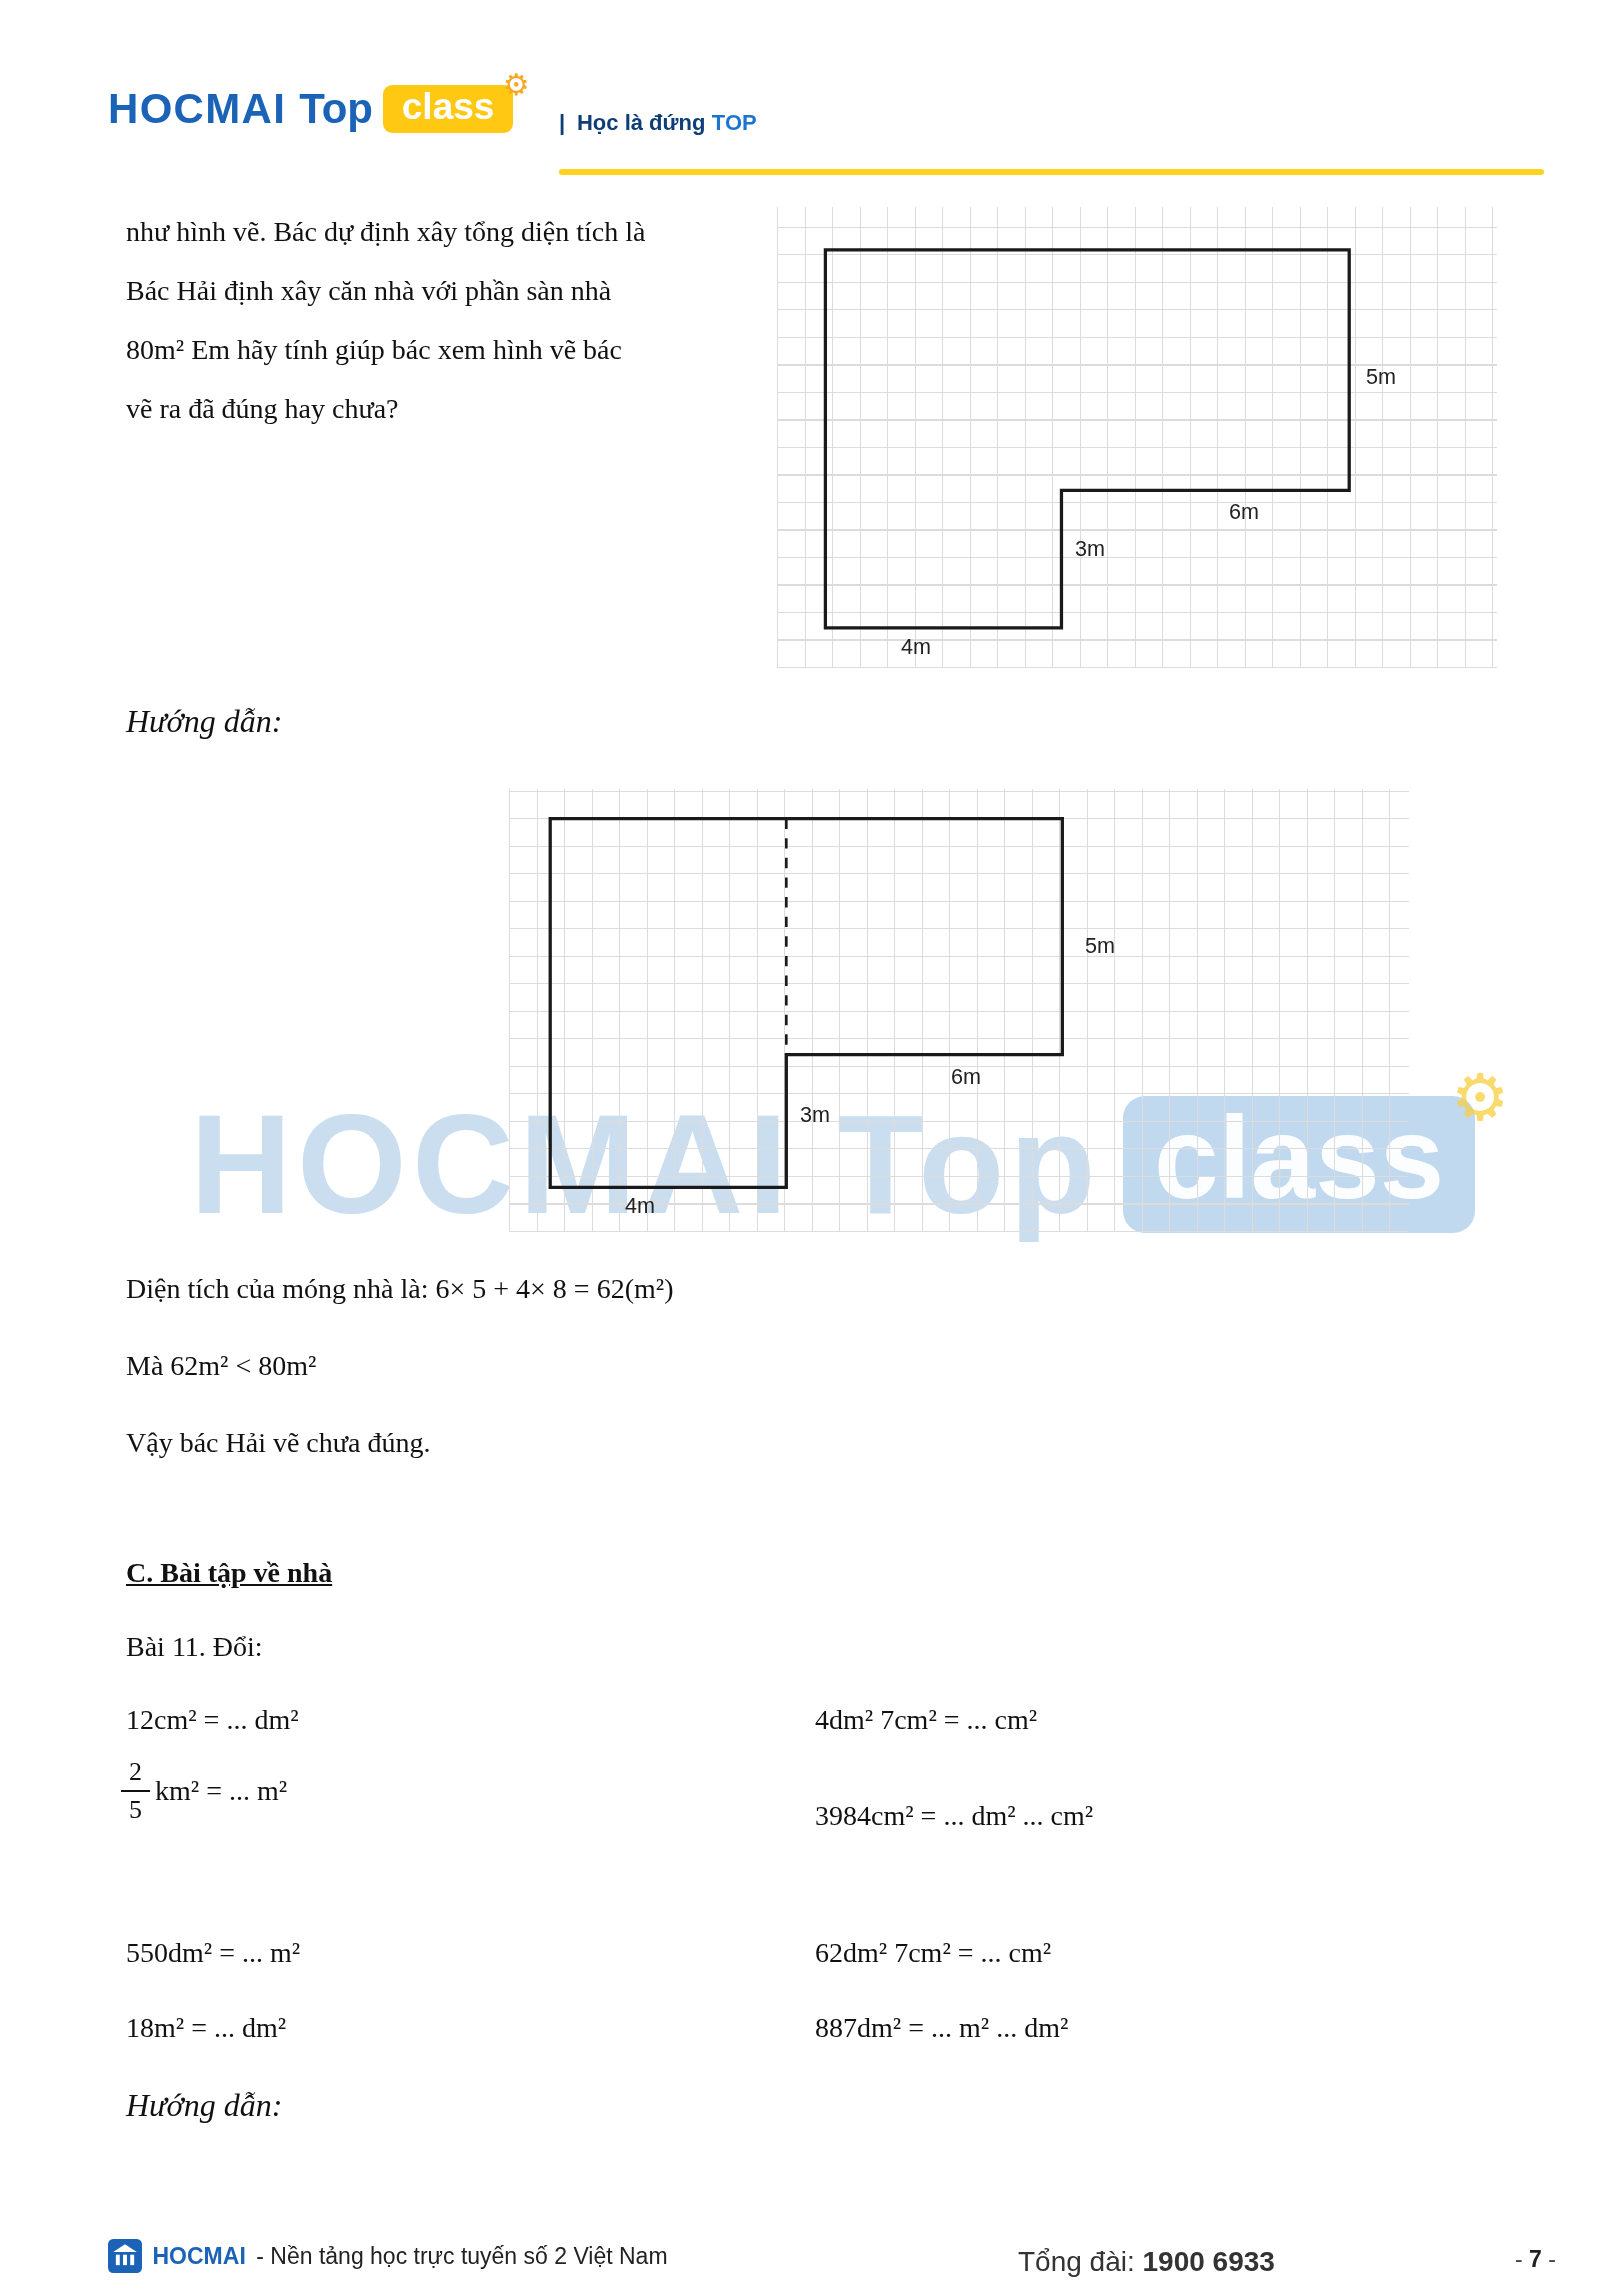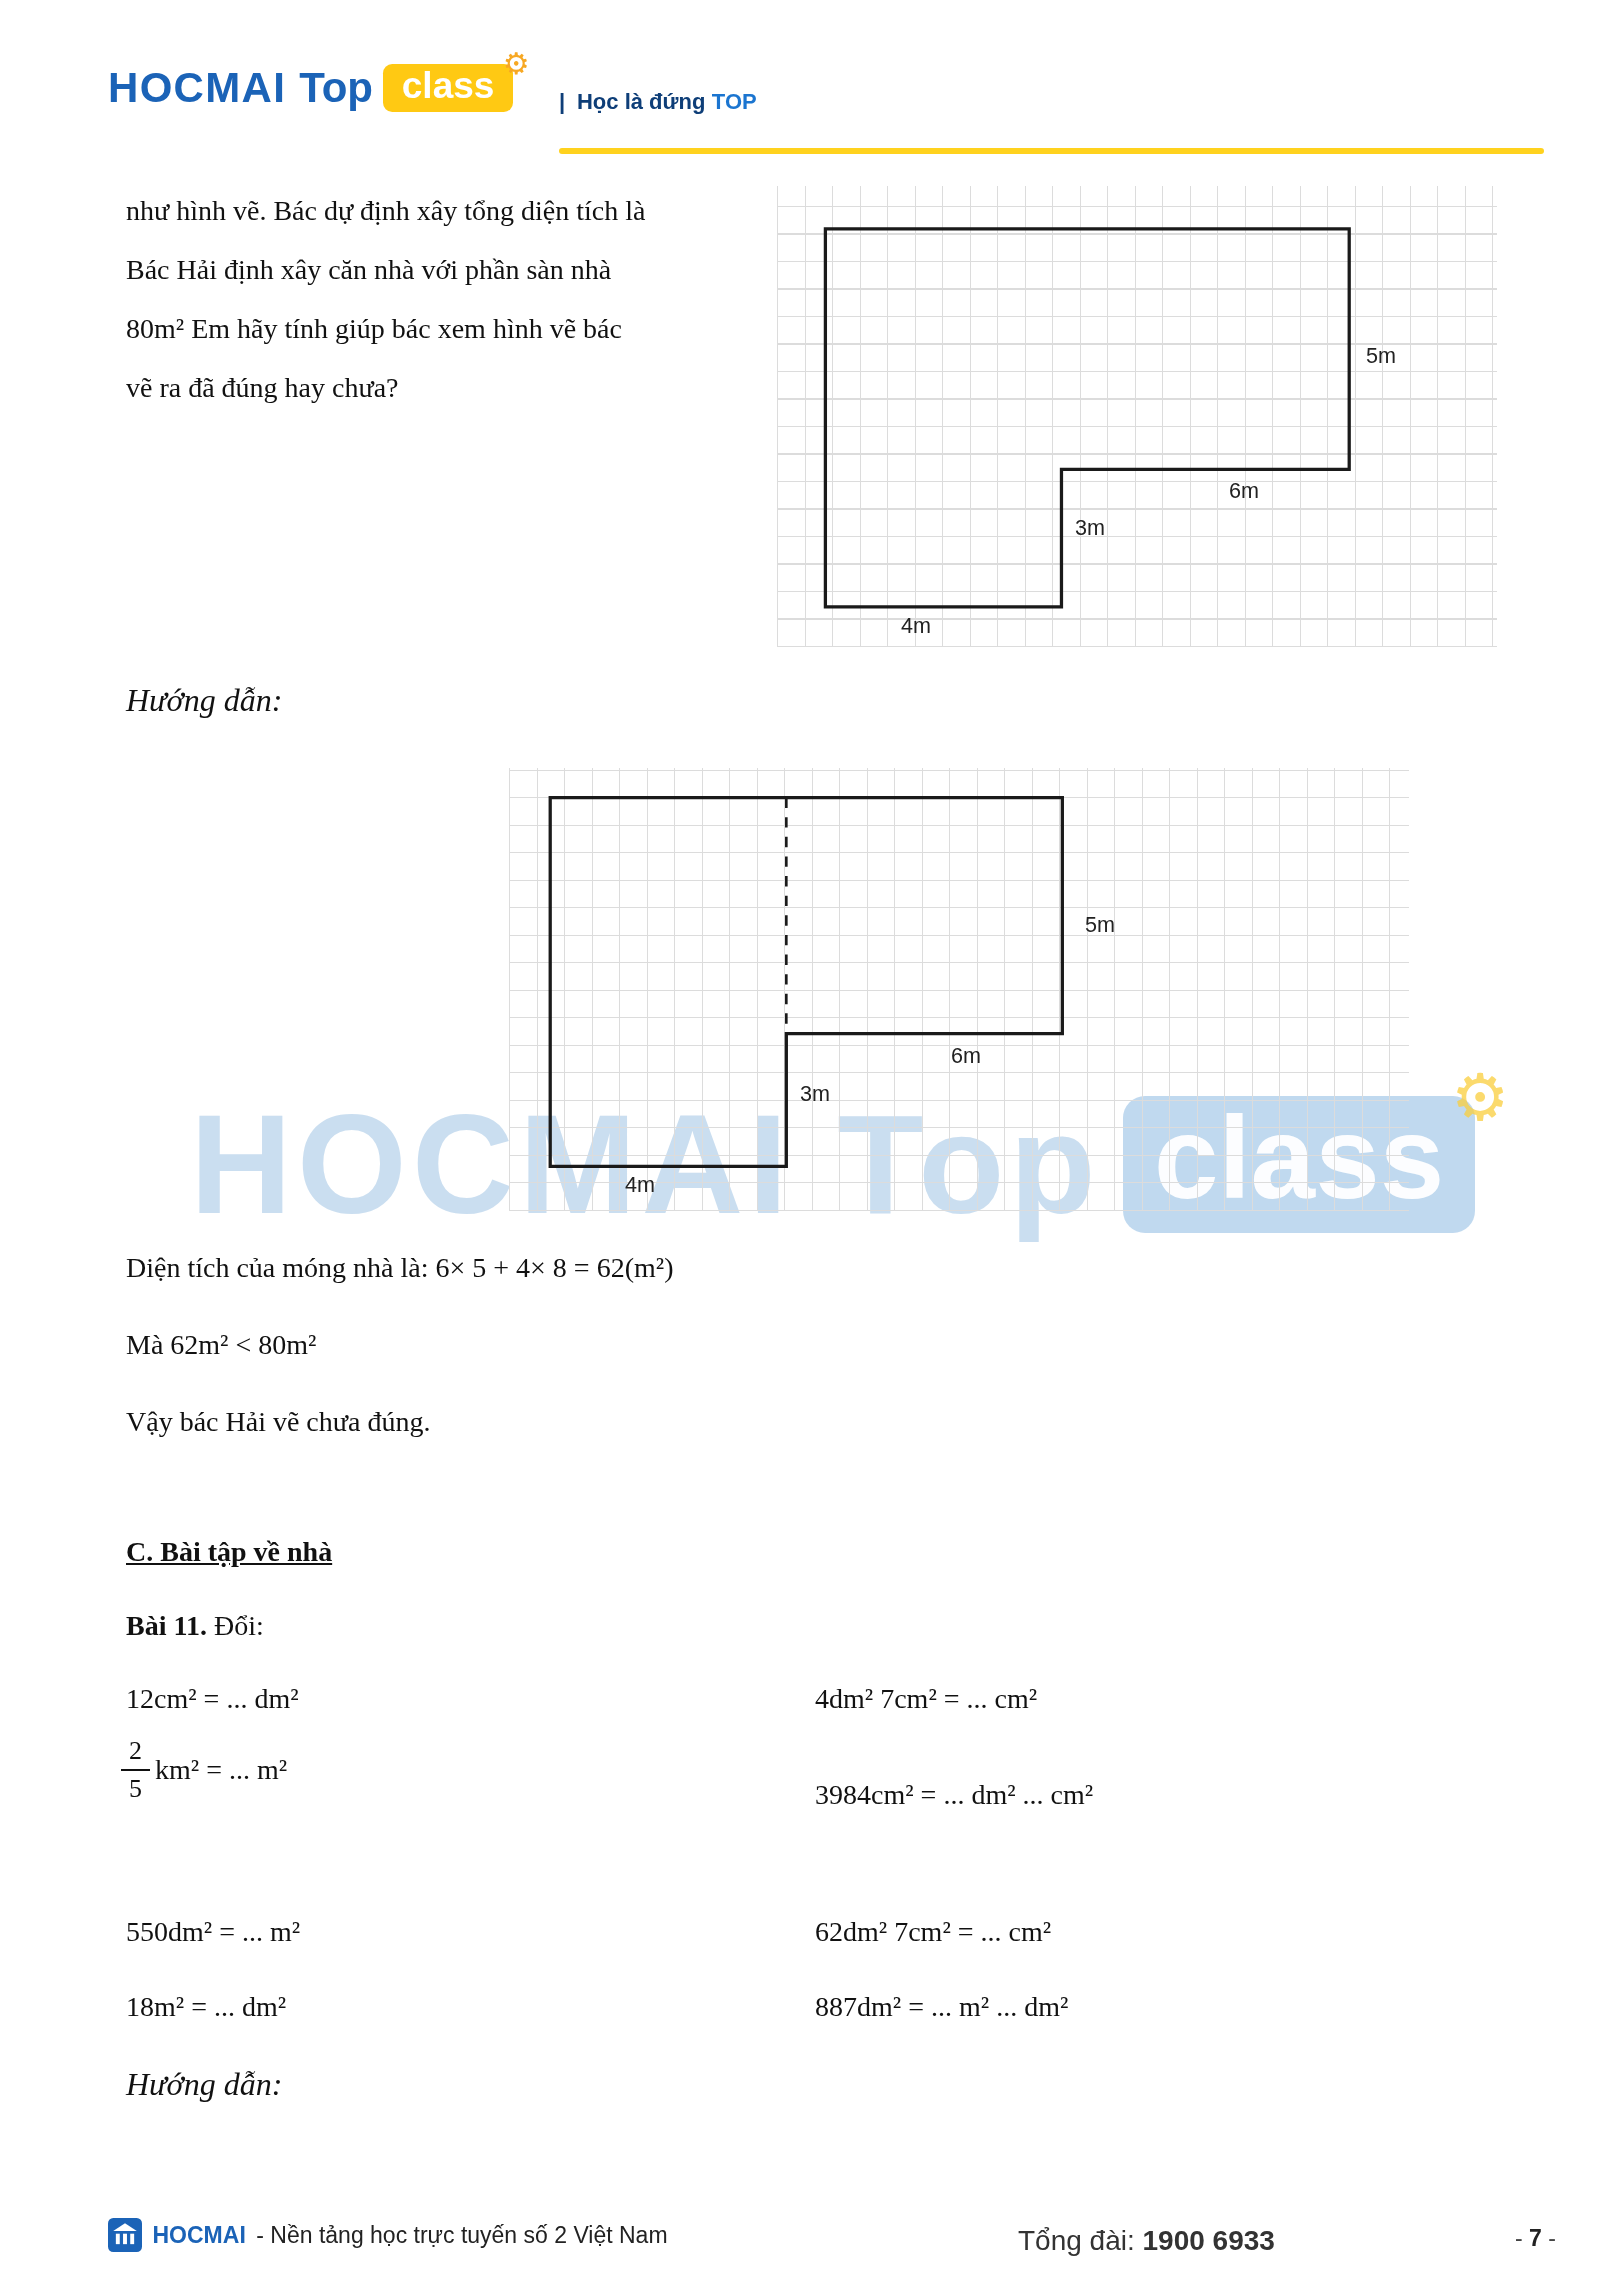--- a/index.html
+++ b/index.html
@@ -1,18 +1,18 @@
 <!DOCTYPE html>
 <html style="font-size:10.5px"><head>
 <meta charset="utf-8">
 <style>
   html,body { margin:0; padding:0; background:#ffffff; }
   .page { position:relative; width:1623px; height:2295px; background:#ffffff;
           font-family:"Liberation Serif","DejaVu Serif",serif; color:#111; overflow:hidden; }
-  .content { position:absolute; inset:0; z-index:1; }
+  .content { position:absolute; inset:0; z-index:1;margin-top:21px; }
 
   
   .watermark { position:absolute; z-index:0; left:190px; top:1083px; display:flex; align-items:center; gap:22px;
                font-family:"Liberation Sans","DejaVu Sans",sans-serif; font-weight:bold; }
   .wm-text { font-size:141px; color:rgba(150,190,225,0.50); letter-spacing:5.2px; white-space:nowrap; }
   .wm-class { position:relative; background:rgba(140,185,225,0.55); border-radius:22px;
               padding:3.9px 31px 17px; font-size:116px; color:rgba(255,255,255,0.95); line-height:1; }
   .wm-gear { position:absolute; top:-31px; right:-34px; font-size:65px; color:rgba(250,205,60,0.75); }
 
   
@@ -42,21 +42,21 @@
   .fig-label { position:absolute; font-family:"Liberation Sans","DejaVu Sans",sans-serif;
                font-size:21.6px; color:#222; }
 
   .hint { position:absolute; left:126px; font-size:32px; font-style:italic; }
 
   .solution { position:absolute; left:126px; top:1229px; font-size:28px; line-height:77px; }
 
   .section-heading { position:absolute; left:126px; top:1536px; font-size:28px; font-weight:bold;
                      text-decoration:underline; }
   .exercise-title { position:absolute; left:126px; top:1610px; font-size:28px; }
-  .exercise-title .num { font-weight:bold; }
+  .exercise-title .num { font-weight:normal; }
 
   .ex { position:absolute; font-size:28px; white-space:nowrap; }
   .ex-frac { display:flex; align-items:center; }
   .frac { display:inline-flex; flex-direction:column; align-items:center; margin-right:5.2px; }
   .frac .fnum { font-size:26px; padding:0 7.9px 3.9px; border-bottom:2px solid #111; line-height:1.1; }
   .frac .fden { font-size:26px; padding-top:3.9px; line-height:1.1; }
 
   
   .footer-left { position:absolute; left:108px; top:2218px; display:flex; align-items:center; gap:10.5px;
                  font-family:"Liberation Sans","DejaVu Sans",sans-serif; font-size:23px; color:#222; }

